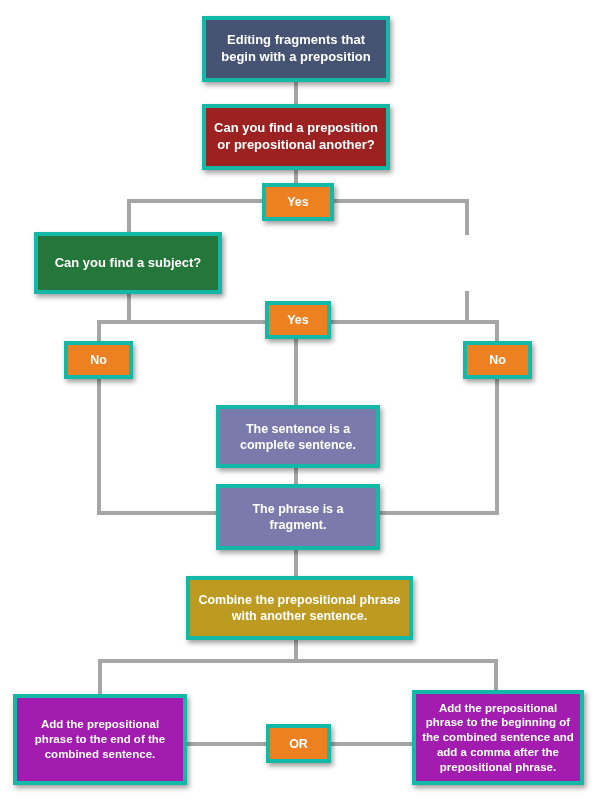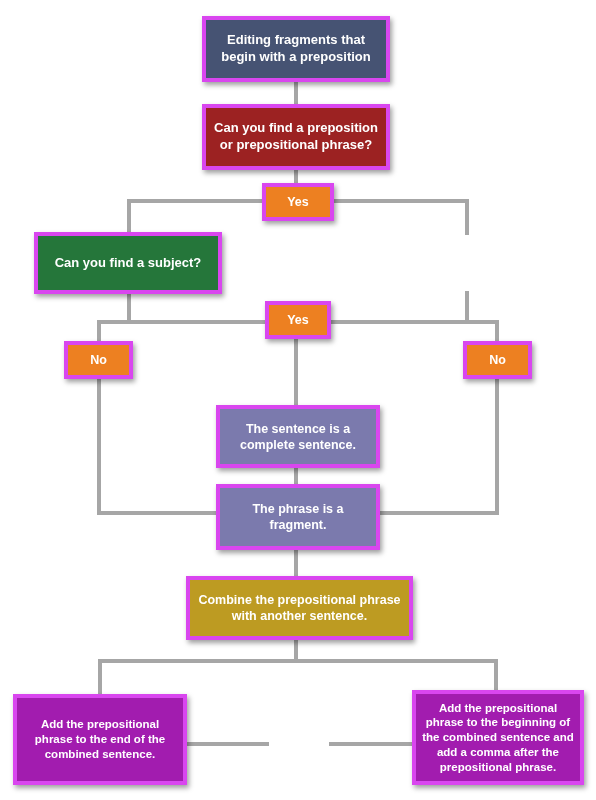--- a/index.html
+++ b/index.html
@@ -16,21 +16,21 @@
     overflow: hidden;
   }
   .line {
     position: absolute;
     background: #a6a6a6;
     z-index: 1;
   }
   .node {
     position: absolute;
     box-sizing: border-box;
-    border: 4px solid #d946ef;
+    border: 4px solid #14b8a6;
     display: flex;
     align-items: center;
     justify-content: center;
     text-align: center;
     color: #ffffff;
     font-weight: bold;
     line-height: 1.28;
     z-index: 3;
     box-shadow: 2px 3px 5px rgba(0,0,0,0.38);
     padding: 2px 4px;
@@ -95,21 +95,21 @@
 
   <div class="line" style="left:185px; top:742px; width:84px; height:4px;"></div>
 
   <div class="line" style="left:329px; top:742px; width:86px; height:4px;"></div>
 
   <div class="node blue fs13" style="left:202px; top:16px; width:188px; height:66px;">
     <span>Editing fragments that begin with a preposition</span>
   </div>
 
   <div class="node red fs13" style="left:202px; top:104px; width:188px; height:66px;">
-    <span>Can you find a preposition or prepositional phrase?</span>
+    <span>Can you find a preposition or prepositional another?</span>
   </div>
 
   <div class="node orange fs12" style="left:262px; top:183px; width:72px; height:38px;">
     <span>Yes</span>
   </div>
 
   <div class="node green fs13" style="left:34px; top:232px; width:188px; height:62px;">
     <span>Can you find a subject?</span>
   </div>
 
@@ -135,18 +135,21 @@
   </div>
 
   <div class="node gray fs11" style="left:13px; top:694px; width:174px; height:91px;">
     <span>Add the prepositional phrase to the end of the combined sentence.</span>
   </div>
 
   <div class="node gold fs12" style="left:186px; top:576px; width:227px; height:64px;">
     <span>Combine the prepositional phrase with another sentence.</span>
   </div>
 
+  <div class="node orange fs12" style="left:266px; top:724px; width:65px; height:39px;">
+    <span>OR</span>
+  </div>
 
   <div class="node gray fs11" style="left:412px; top:690px; width:172px; height:95px;">
     <span>Add  the prepositional phrase to the beginning of the combined sentence and add a comma after the prepositional phrase.</span>
   </div>
 
 </div>
 
 </body></html>

